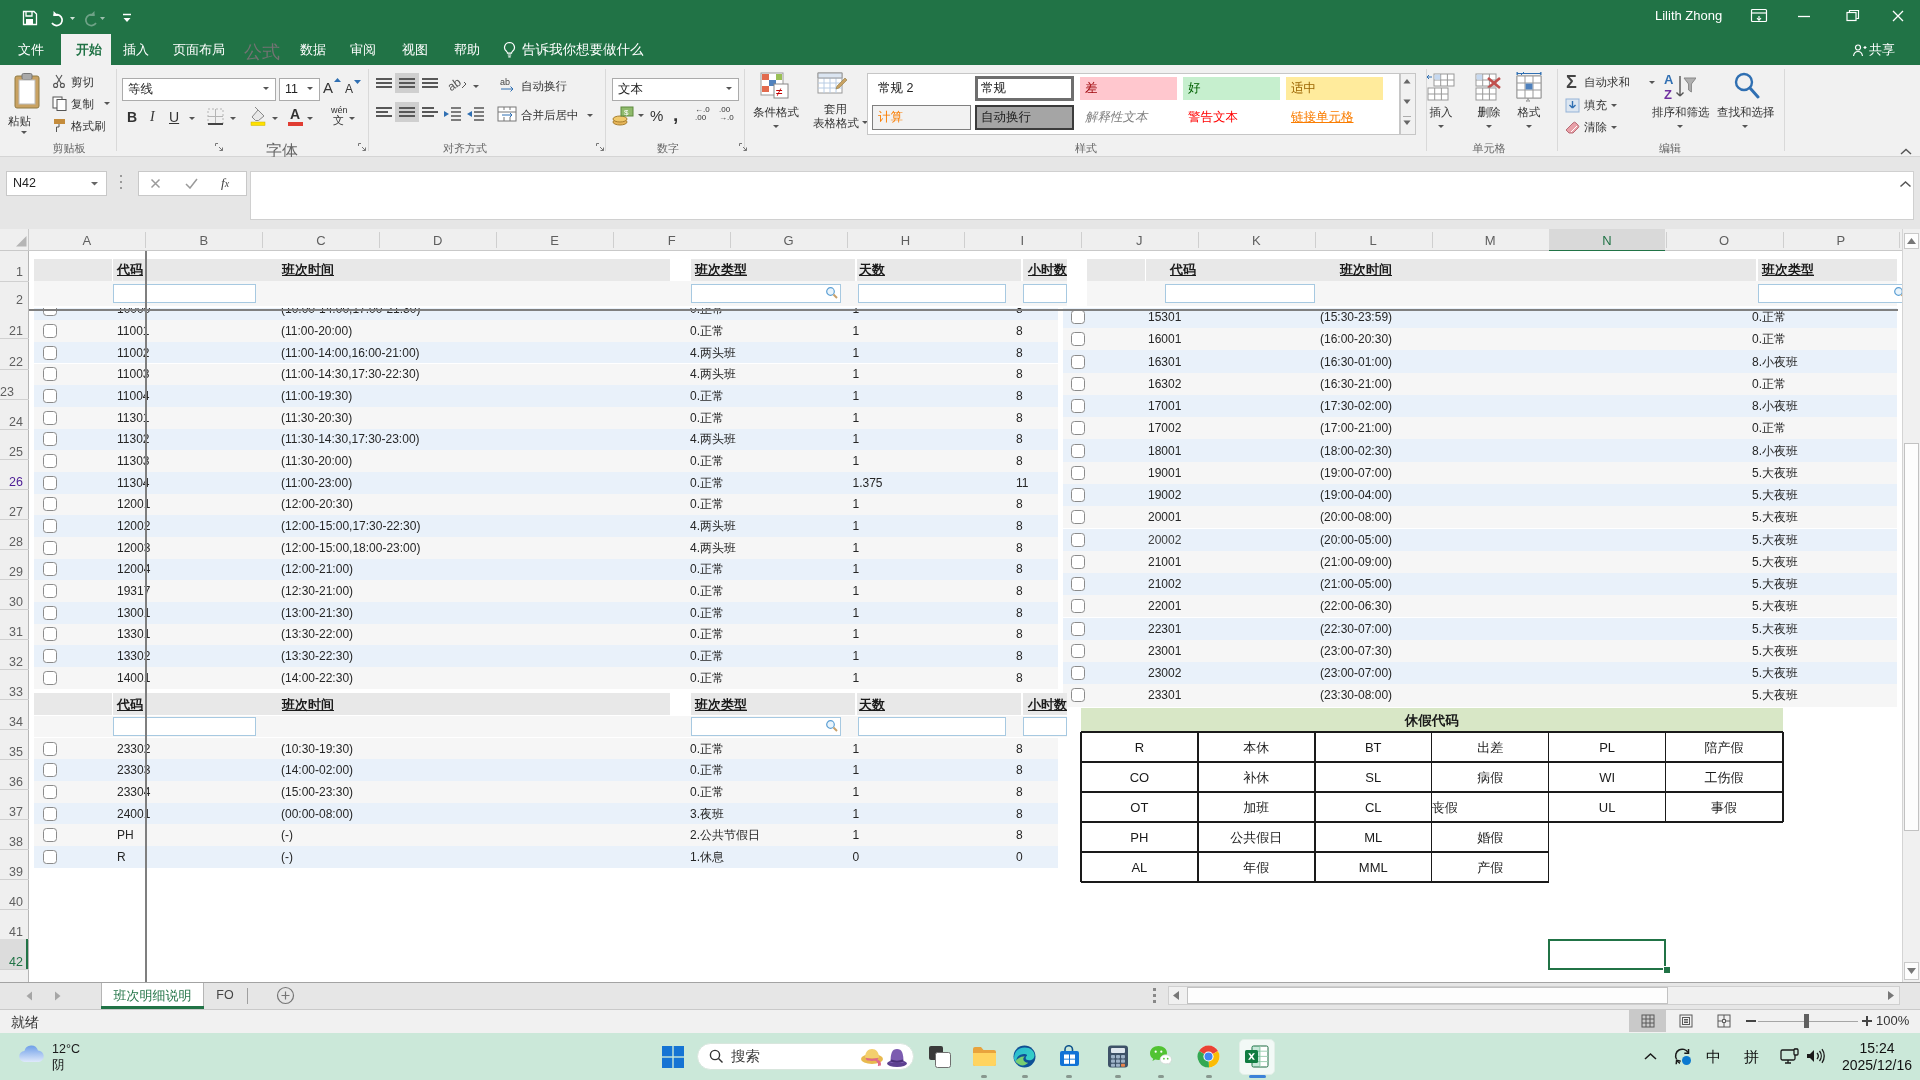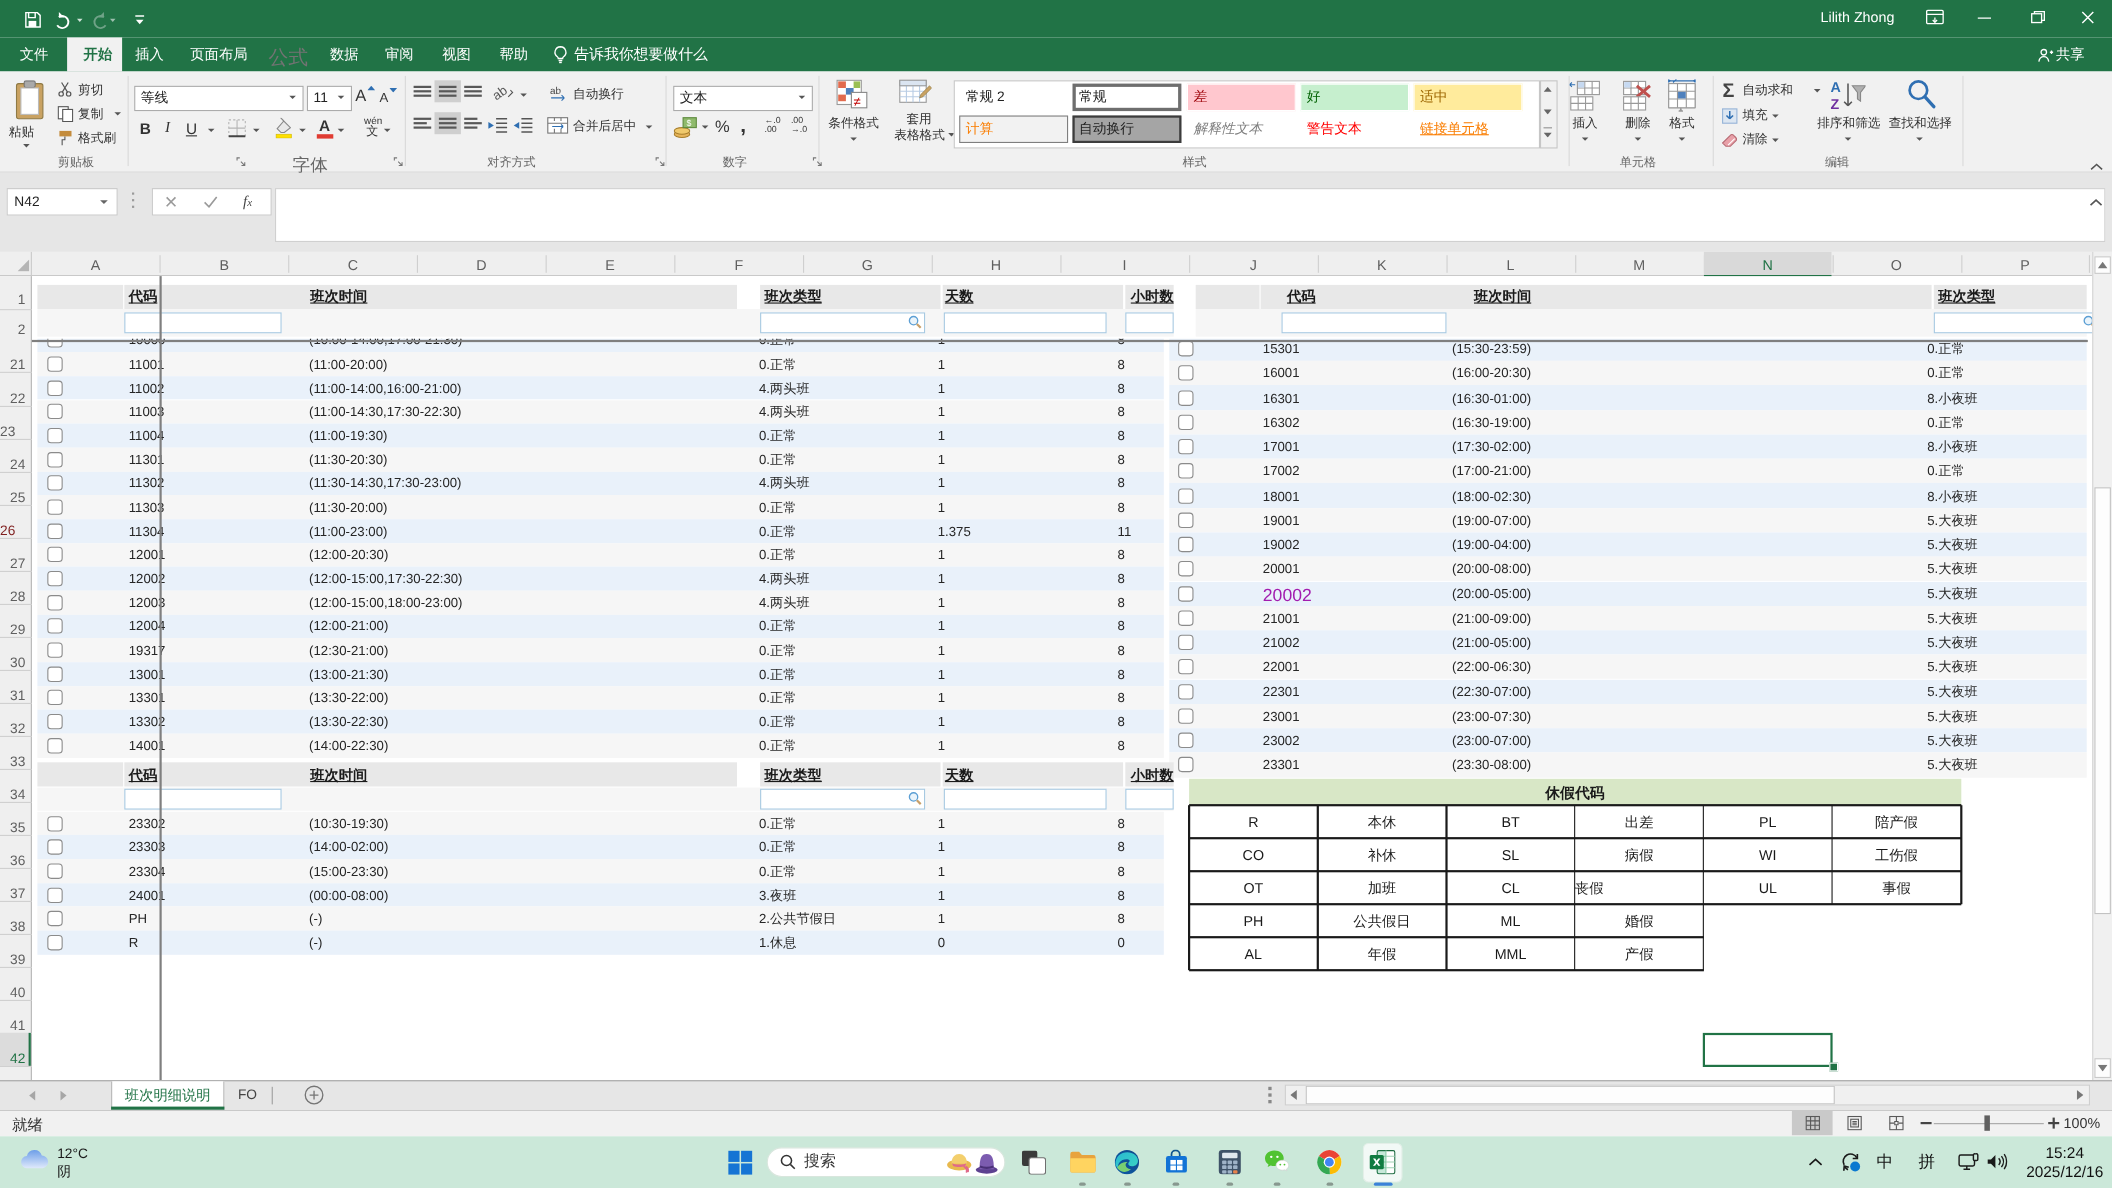--- a/index.html
+++ b/index.html
@@ -445,21 +445,21 @@
 <div class="ab tx" style="left:0;top:324.5px;width:23px;text-align:right;color:#5f5f5f;font-size:12.5px">21</div>
 <div class="ab" style="left:0;top:338.0px;width:28.5px;height:1px;background:#d0d0d0"></div>
 <div class="ab tx" style="left:0;top:355.7px;width:23px;text-align:right;color:#5f5f5f;font-size:12.5px">22</div>
 <div class="ab" style="left:0;top:369.2px;width:28.5px;height:1px;background:#d0d0d0"></div>
 <div class="ab tx" style="left:0;top:385.7px;width:23px;color:#5f5f5f;font-size:12.5px">23</div>
 <div class="ab" style="left:0;top:399.2px;width:28.5px;height:1px;background:#d0d0d0"></div>
 <div class="ab tx" style="left:0;top:415.7px;width:23px;text-align:right;color:#5f5f5f;font-size:12.5px">24</div>
 <div class="ab" style="left:0;top:429.2px;width:28.5px;height:1px;background:#d0d0d0"></div>
 <div class="ab tx" style="left:0;top:445.7px;width:23px;text-align:right;color:#5f5f5f;font-size:12.5px">25</div>
 <div class="ab" style="left:0;top:459.2px;width:28.5px;height:1px;background:#d0d0d0"></div>
-<div class="ab tx" style="left:0;top:475.7px;width:23px;text-align:left;color:#7f1d1d;font-size:12.5px">26</div>
+<div class="ab tx" style="left:0;top:475.7px;width:23px;text-align:right;color:#4c1d95;font-size:12.5px">26</div>
 <div class="ab" style="left:0;top:489.2px;width:28.5px;height:1px;background:#d0d0d0"></div>
 <div class="ab tx" style="left:0;top:505.8px;width:23px;text-align:right;color:#5f5f5f;font-size:12.5px">27</div>
 <div class="ab" style="left:0;top:519.2px;width:28.5px;height:1px;background:#d0d0d0"></div>
 <div class="ab tx" style="left:0;top:535.8px;width:23px;text-align:right;color:#5f5f5f;font-size:12.5px">28</div>
 <div class="ab" style="left:0;top:549.3px;width:28.5px;height:1px;background:#d0d0d0"></div>
 <div class="ab tx" style="left:0;top:565.8px;width:23px;text-align:right;color:#5f5f5f;font-size:12.5px">29</div>
 <div class="ab" style="left:0;top:579.3px;width:28.5px;height:1px;background:#d0d0d0"></div>
 <div class="ab tx" style="left:0;top:595.8px;width:23px;text-align:right;color:#5f5f5f;font-size:12.5px">30</div>
 <div class="ab" style="left:0;top:609.3px;width:28.5px;height:1px;background:#d0d0d0"></div>
 <div class="ab tx" style="left:0;top:625.8px;width:23px;text-align:right;color:#5f5f5f;font-size:12.5px">31</div>
@@ -658,21 +658,21 @@
 <div class="ab tx" style="left:1320px;top:333.3px;color:#262626;font-size:12px">(16:00-20:30)</div>
 <div class="ab tx" style="left:1752px;top:333.3px;color:#262626;font-size:12px">0.正常</div>
 <div class="ab" style="left:1063px;top:350.4px;width:834px;height:22.26px;background:#e9f1fa"></div>
 <div class="ab" style="left:1071.0px;top:354.5px;width:14px;height:14px;background:#fff;border:1.6px solid #8b8b8b;border-radius:3.5px;box-sizing:border-box;"></div>
 <div class="ab tx" style="left:1148px;top:355.5px;color:#262626;font-size:12px">16301</div>
 <div class="ab tx" style="left:1320px;top:355.5px;color:#262626;font-size:12px">(16:30-01:00)</div>
 <div class="ab tx" style="left:1752px;top:355.5px;color:#262626;font-size:12px">8.小夜班</div>
 <div class="ab" style="left:1063px;top:372.6px;width:834px;height:22.26px;background:#f6f6f6"></div>
 <div class="ab" style="left:1071.0px;top:376.8px;width:14px;height:14px;background:#fff;border:1.6px solid #8b8b8b;border-radius:3.5px;box-sizing:border-box;"></div>
 <div class="ab tx" style="left:1148px;top:377.8px;color:#262626;font-size:12px">16302</div>
-<div class="ab tx" style="left:1320px;top:377.8px;color:#262626;font-size:12px">(16:30-19:00)</div>
+<div class="ab tx" style="left:1320px;top:377.8px;color:#262626;font-size:12px">(16:30-21:00)</div>
 <div class="ab tx" style="left:1752px;top:377.8px;color:#262626;font-size:12px">0.正常</div>
 <div class="ab" style="left:1063px;top:394.9px;width:834px;height:22.26px;background:#e9f1fa"></div>
 <div class="ab" style="left:1071.0px;top:399.0px;width:14px;height:14px;background:#fff;border:1.6px solid #8b8b8b;border-radius:3.5px;box-sizing:border-box;"></div>
 <div class="ab tx" style="left:1148px;top:400.0px;color:#262626;font-size:12px">17001</div>
 <div class="ab tx" style="left:1320px;top:400.0px;color:#262626;font-size:12px">(17:30-02:00)</div>
 <div class="ab tx" style="left:1752px;top:400.0px;color:#262626;font-size:12px">8.小夜班</div>
 <div class="ab" style="left:1063px;top:417.2px;width:834px;height:22.26px;background:#f6f6f6"></div>
 <div class="ab" style="left:1071.0px;top:421.3px;width:14px;height:14px;background:#fff;border:1.6px solid #8b8b8b;border-radius:3.5px;box-sizing:border-box;"></div>
 <div class="ab tx" style="left:1148px;top:422.3px;color:#262626;font-size:12px">17002</div>
 <div class="ab tx" style="left:1320px;top:422.3px;color:#262626;font-size:12px">(17:00-21:00)</div>
@@ -692,21 +692,21 @@
 <div class="ab tx" style="left:1148px;top:489.1px;color:#262626;font-size:12px">19002</div>
 <div class="ab tx" style="left:1320px;top:489.1px;color:#262626;font-size:12px">(19:00-04:00)</div>
 <div class="ab tx" style="left:1752px;top:489.1px;color:#262626;font-size:12px">5.大夜班</div>
 <div class="ab" style="left:1063px;top:506.2px;width:834px;height:22.26px;background:#f6f6f6"></div>
 <div class="ab" style="left:1071.0px;top:510.3px;width:14px;height:14px;background:#fff;border:1.6px solid #8b8b8b;border-radius:3.5px;box-sizing:border-box;"></div>
 <div class="ab tx" style="left:1148px;top:511.3px;color:#262626;font-size:12px">20001</div>
 <div class="ab tx" style="left:1320px;top:511.3px;color:#262626;font-size:12px">(20:00-08:00)</div>
 <div class="ab tx" style="left:1752px;top:511.3px;color:#262626;font-size:12px">5.大夜班</div>
 <div class="ab" style="left:1063px;top:528.5px;width:834px;height:22.26px;background:#e9f1fa"></div>
 <div class="ab" style="left:1071.0px;top:532.6px;width:14px;height:14px;background:#fff;border:1.6px solid #8b8b8b;border-radius:3.5px;box-sizing:border-box;"></div>
-<div class="ab tx" style="left:1148px;top:533.6px;color:#a21caf;font-size:16px">20002</div>
+<div class="ab tx" style="left:1148px;top:533.6px;color:#404040;font-size:12px">20002</div>
 <div class="ab tx" style="left:1320px;top:533.6px;color:#262626;font-size:12px">(20:00-05:00)</div>
 <div class="ab tx" style="left:1752px;top:533.6px;color:#262626;font-size:12px">5.大夜班</div>
 <div class="ab" style="left:1063px;top:550.7px;width:834px;height:22.26px;background:#f6f6f6"></div>
 <div class="ab" style="left:1071.0px;top:554.9px;width:14px;height:14px;background:#fff;border:1.6px solid #8b8b8b;border-radius:3.5px;box-sizing:border-box;"></div>
 <div class="ab tx" style="left:1148px;top:555.9px;color:#262626;font-size:12px">21001</div>
 <div class="ab tx" style="left:1320px;top:555.9px;color:#262626;font-size:12px">(21:00-09:00)</div>
 <div class="ab tx" style="left:1752px;top:555.9px;color:#262626;font-size:12px">5.大夜班</div>
 <div class="ab" style="left:1063px;top:573.0px;width:834px;height:22.26px;background:#e9f1fa"></div>
 <div class="ab" style="left:1071.0px;top:577.1px;width:14px;height:14px;background:#fff;border:1.6px solid #8b8b8b;border-radius:3.5px;box-sizing:border-box;"></div>
 <div class="ab tx" style="left:1148px;top:578.1px;color:#262626;font-size:12px">21002</div>

